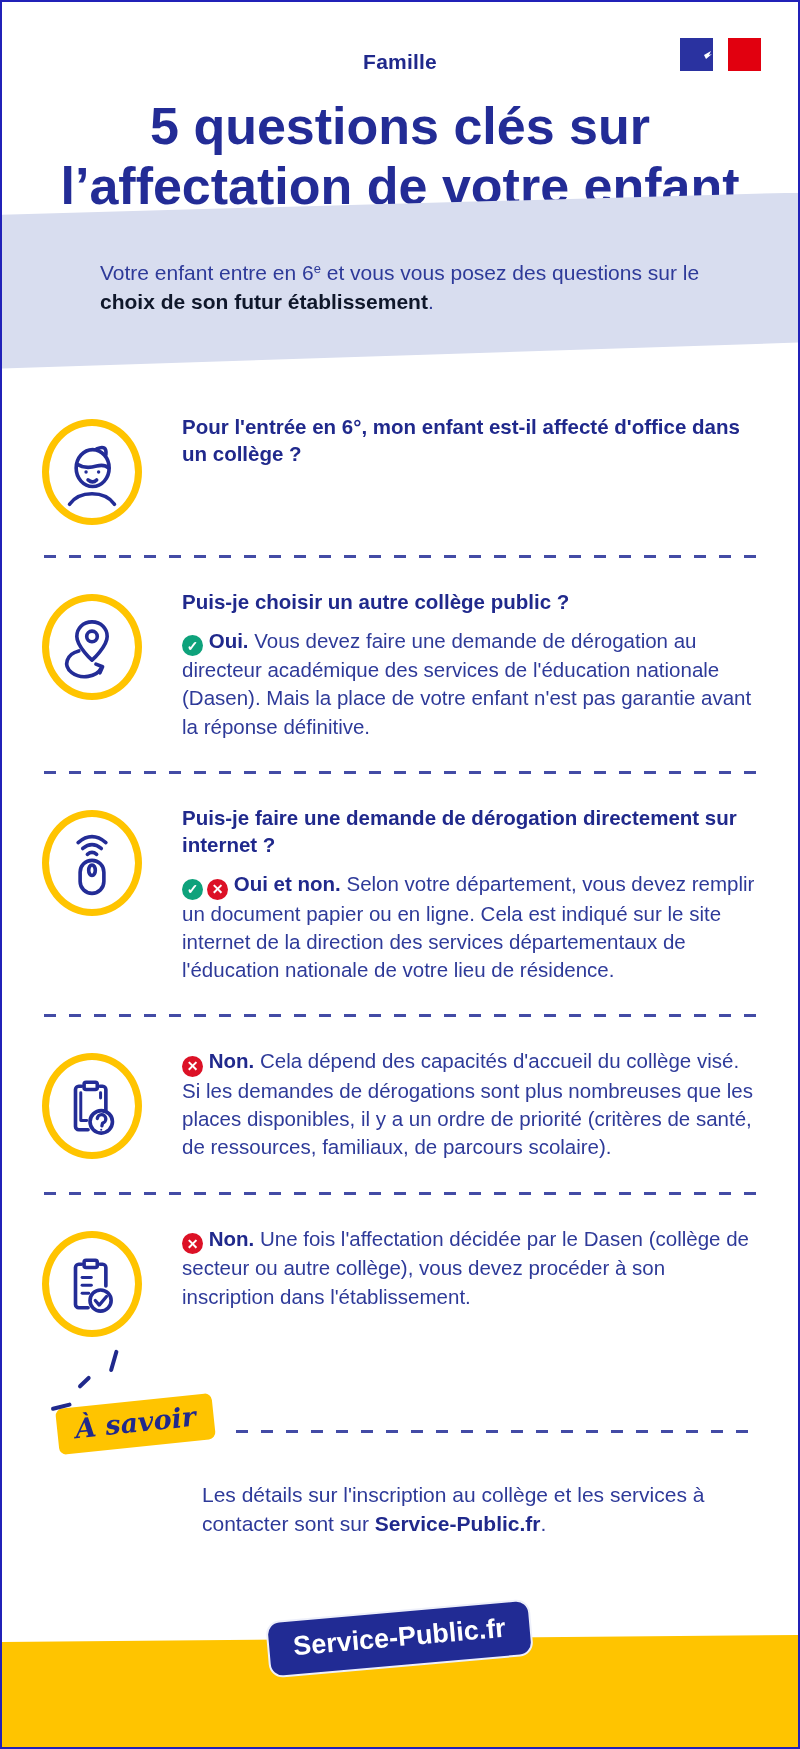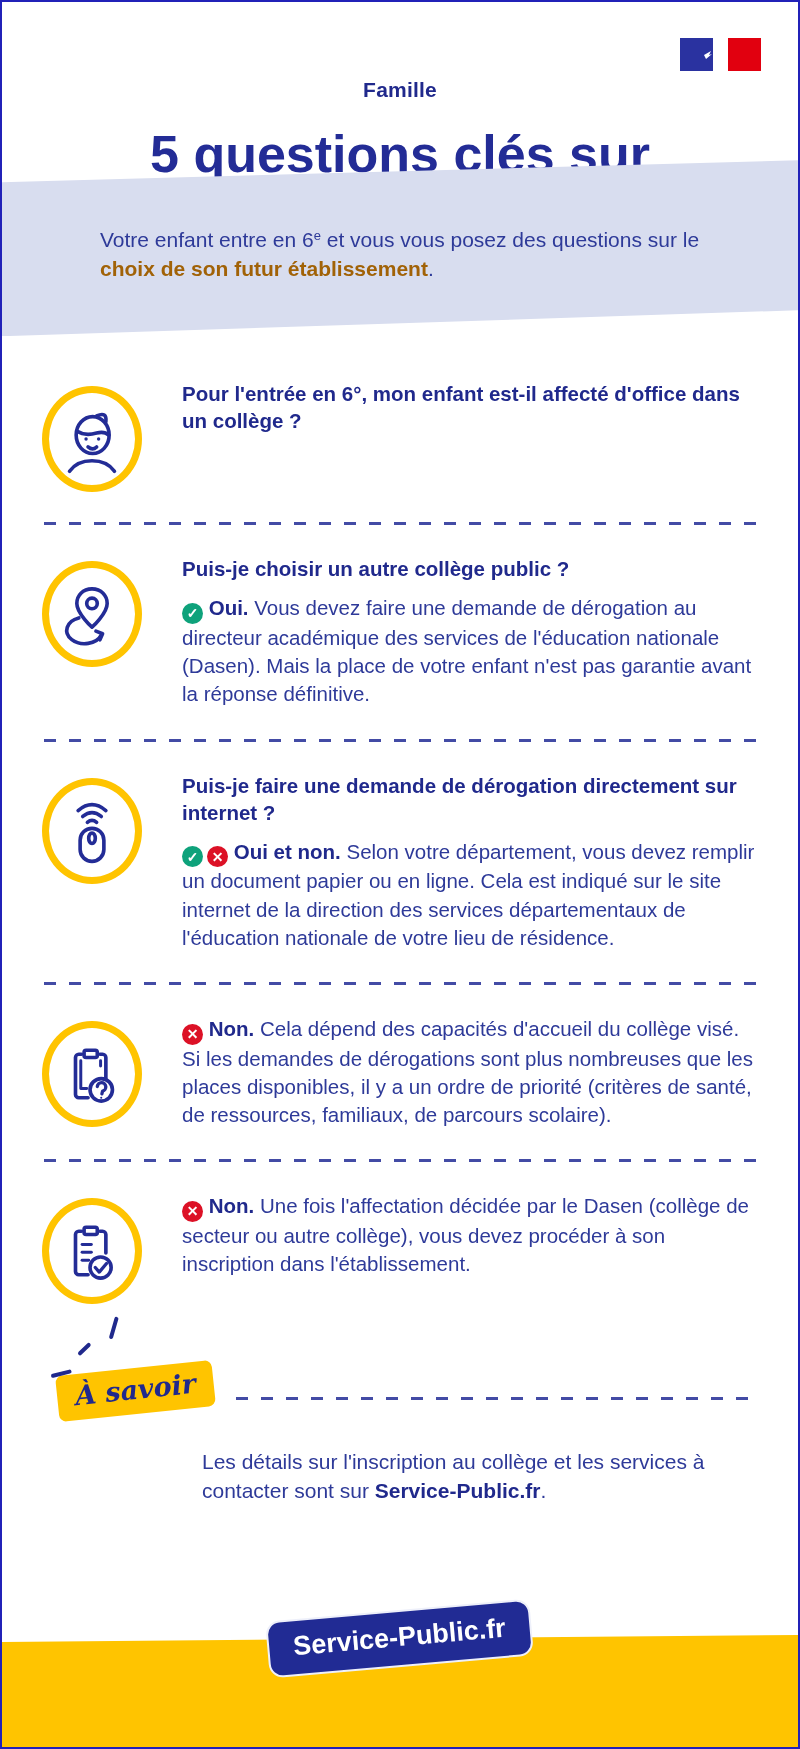--- a/index.html
+++ b/index.html
@@ -3,39 +3,39 @@
 <meta charset="utf-8">
 <style>
   html,body{margin:0;padding:0;}
   body{
     width:800px;min-height:1749px;box-sizing:border-box;
     background:#ffffff;border:2px solid #2121b8;
     font-family:"Liberation Sans",sans-serif;
     color:#2e3a99;display:flex;flex-direction:column;overflow:hidden;
   }
   
-  .header{position:relative;padding-top:76px;text-align:center;}
+  .header{position:relative;padding-top:48px;text-align:center;}
   .gov-logo{position:absolute;top:36px;right:37px;width:81px;height:33px;}
   .category{font-size:21px;font-weight:bold;color:#20298c;letter-spacing:.2px;}
   .title{margin:22px auto 0;font-size:52px;line-height:1.16;font-weight:bold;color:#232c96;text-align:center;}
   .badge-wrap{text-align:center;position:relative;z-index:2;margin-top:10px;}
   .title-badge{
     display:inline-block;background:#ffc400;color:#1f288e;
     font-family:"DejaVu Serif","Liberation Serif",serif;
     font-style:italic;font-weight:bold;font-size:38px;
     padding:6px 26px 10px;
   }
   
   .intro-band{
     background:#d8ddef;margin-top:-24px;position:relative;z-index:1;
     clip-path:polygon(0 22px,100% 0,100% calc(100% - 26px),0 100%);
     padding:66px 0 52px;
   }
   .intro-text{width:600px;margin:0 auto;font-size:21px;line-height:1.38;color:#2e3a99;}
-  .intro-text b{color:#a16207;}
+  .intro-text b{color:#0f172a;}
   .sup{font-size:13px;vertical-align:7px;}
   
   .sections{padding:44px 40px 0;}
   .qa{display:flex;gap:40px;align-items:flex-start;}
   .icon-circle{
     flex:none;width:86px;height:92px;border:7px solid #ffc400;border-radius:50%;
     display:flex;align-items:center;justify-content:center;background:#fff;margin-top:6px;
   }
   .qa-text{max-width:630px;}
   .question{font-size:20.5px;font-weight:bold;color:#20298c;line-height:1.32;margin:0 0 12px;}
@@ -87,20 +87,21 @@
   <svg class="gov-logo" viewBox="0 0 81 33">
     <rect x="0" y="0" width="33" height="33" fill="#2a32a0"></rect>
     <rect x="33" y="0" width="15" height="33" fill="#ffffff"></rect>
     <rect x="48" y="0" width="33" height="33" fill="#e1000f"></rect>
     <path d="M33 0 h8 c-2 5 1 8 -1 12 c-2 5 -5 6 -4 10 c1 3 3 5 2 8 c-0.5 2 -2 3 -5 3 Z" fill="#ffffff"></path>
     <path d="M24 17 l7 -4 l-2 4 l3 -1 l-6 5 z" fill="#ffffff"></path>
   </svg>
   <div class="category">Famille</div>
   <div class="title">
     <span>5 questions clés sur</span><br>
+    <span>l’affectation de votre enfant</span>
   </div>
 </div>
 
 <div class="intro-band">
   <p class="intro-text"><span>Votre enfant entre en 6</span><span class="sup">e</span><span> et vous vous posez des questions sur le </span><b>choix de son futur établissement</b><span>.</span></p>
 </div>
 
 <div class="sections">
 
   <div class="qa">

